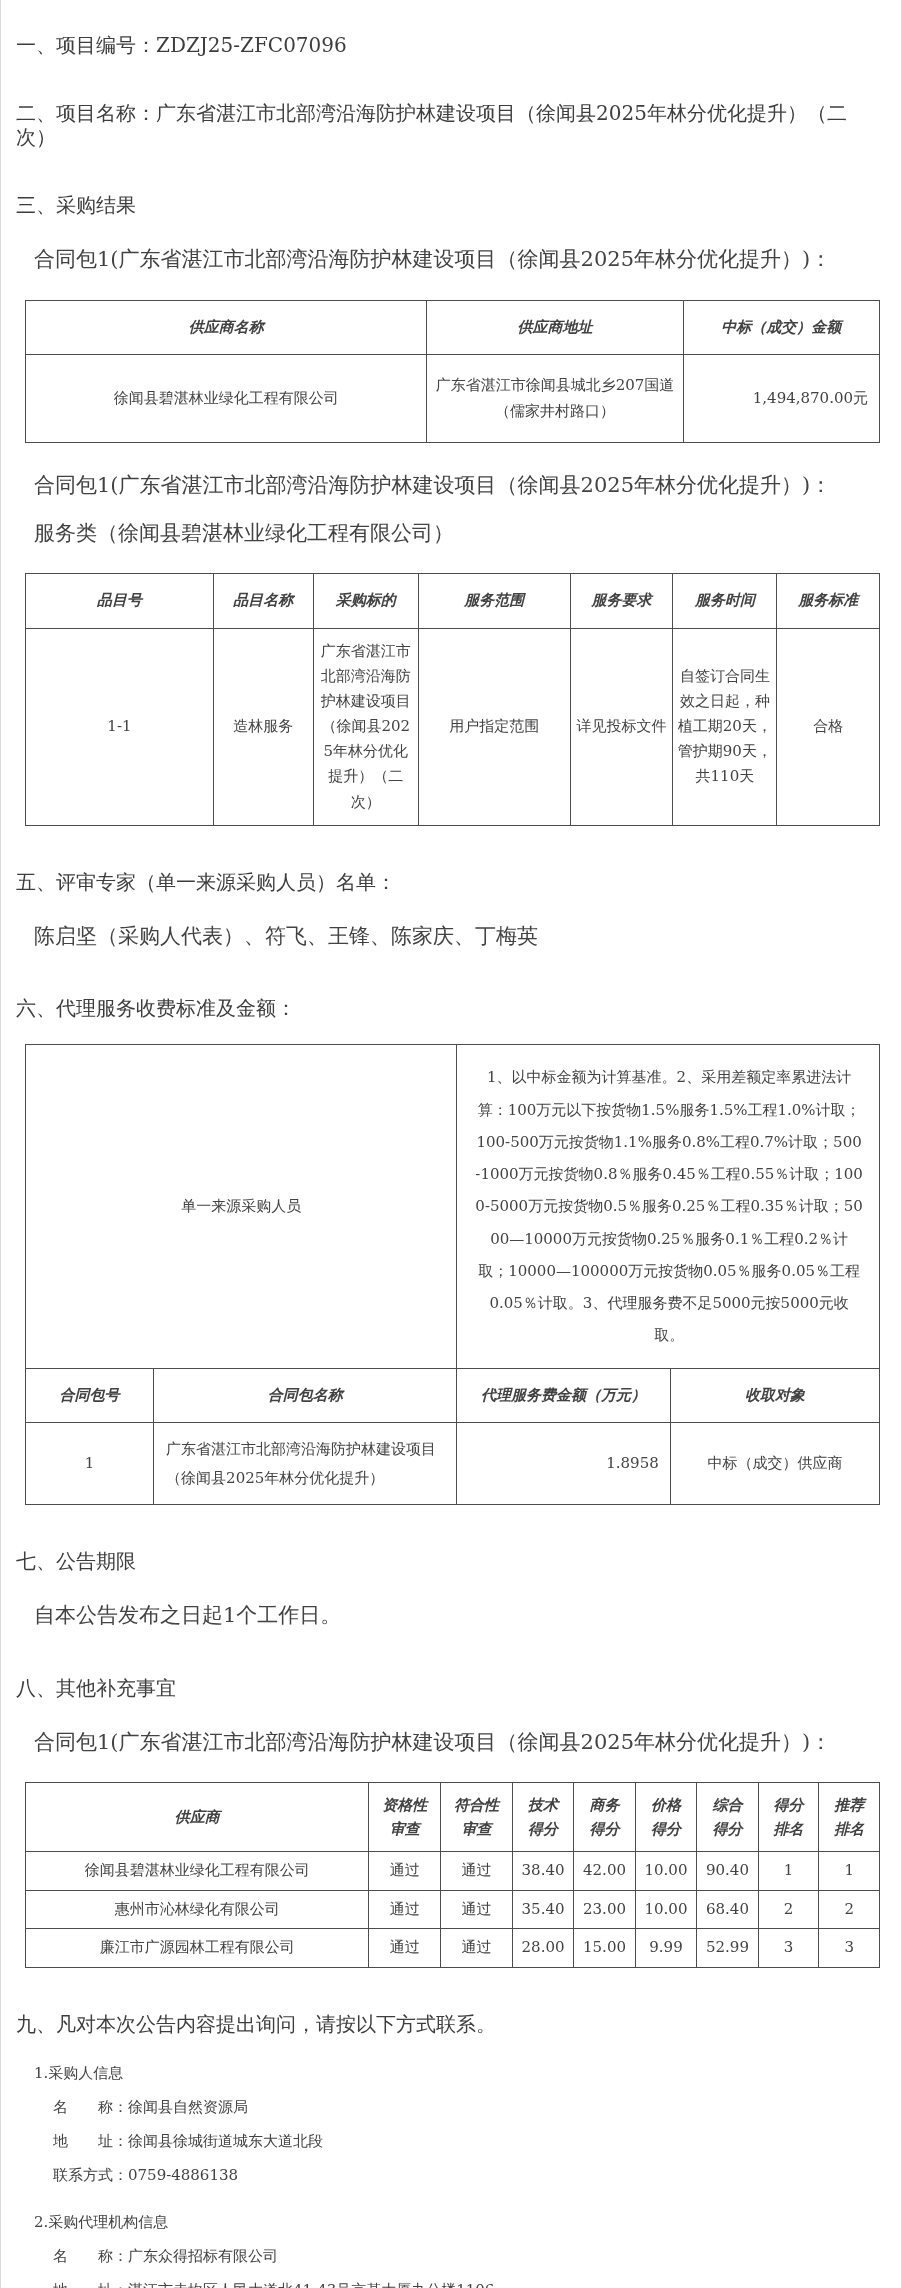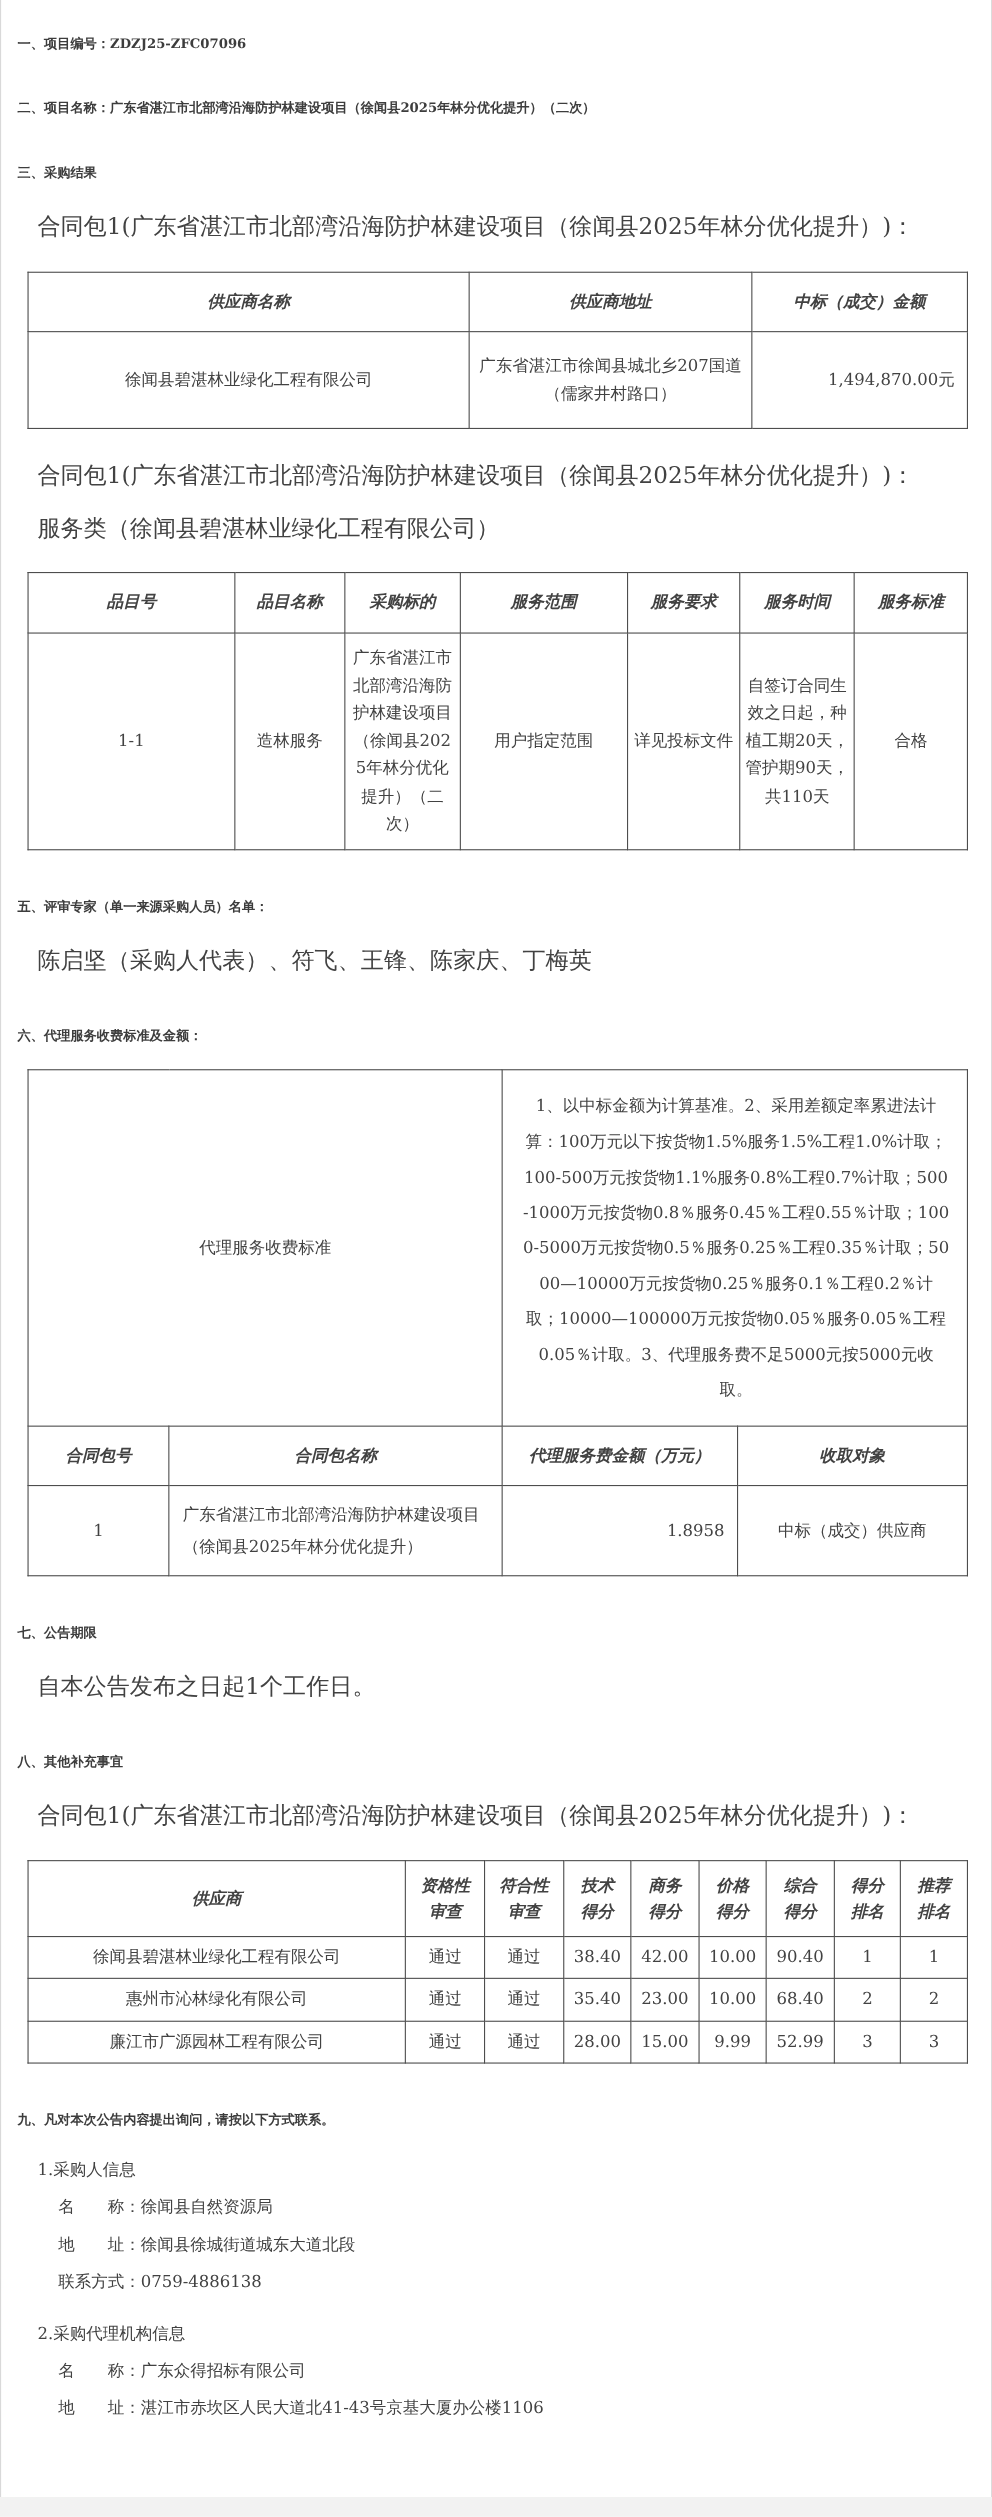--- a/index.html
+++ b/index.html
@@ -12,22 +12,22 @@
   .page {
     box-sizing:border-box;
     width:902px;
     min-height:2270px;
     background:#ffffff;
     border-left:1px solid #d9d9d9;
     border-right:1px solid #d9d9d9;
     padding:33px 23px 36px 15px;
   }
   .sec-title {
-    font-size:12px;
-    font-weight:bold;
+    font-size:20px;
+    font-weight:normal;
     color:#3d3d3d;
     margin:44px 0 0 0;
     line-height:1.2;
   }
   .sec-title.first { margin-top:0; }
   .para {
     font-size:21px;
     margin:27px 0 0 18px;
     line-height:1.5;
   }
@@ -136,21 +136,21 @@
 
   <table class="t3">
     <colgroup>
         <col style="width:15%">
         <col style="width:35.5%">
         <col style="width:25%">
         <col style="width:24.5%">
       </colgroup>
     <tbody>
         <tr>
-      <td colspan="2">代理服务收费标准</td>
+      <td colspan="2">单一来源采购人员</td>
       <td colspan="2" class="fee-text">1、以中标金额为计算基准。2、采用差额定率累进法计算：100万元以下按货物1.5%服务1.5%工程1.0%计取；100-500万元按货物1.1%服务0.8%工程0.7%计取；500-1000万元按货物0.8％服务0.45％工程0.55％计取；1000-5000万元按货物0.5％服务0.25％工程0.35％计取；5000—10000万元按货物0.25％服务0.1％工程0.2％计取；10000—100000万元按货物0.05％服务0.05％工程0.05％计取。3、代理服务费不足5000元按5000元收取。</td>
     </tr>
     <tr>
       <th>合同包号</th>
       <th>合同包名称</th>
       <th>代理服务费金额（万元）</th>
       <th>收取对象</th>
     </tr>
     <tr>
       <td>1</td>

